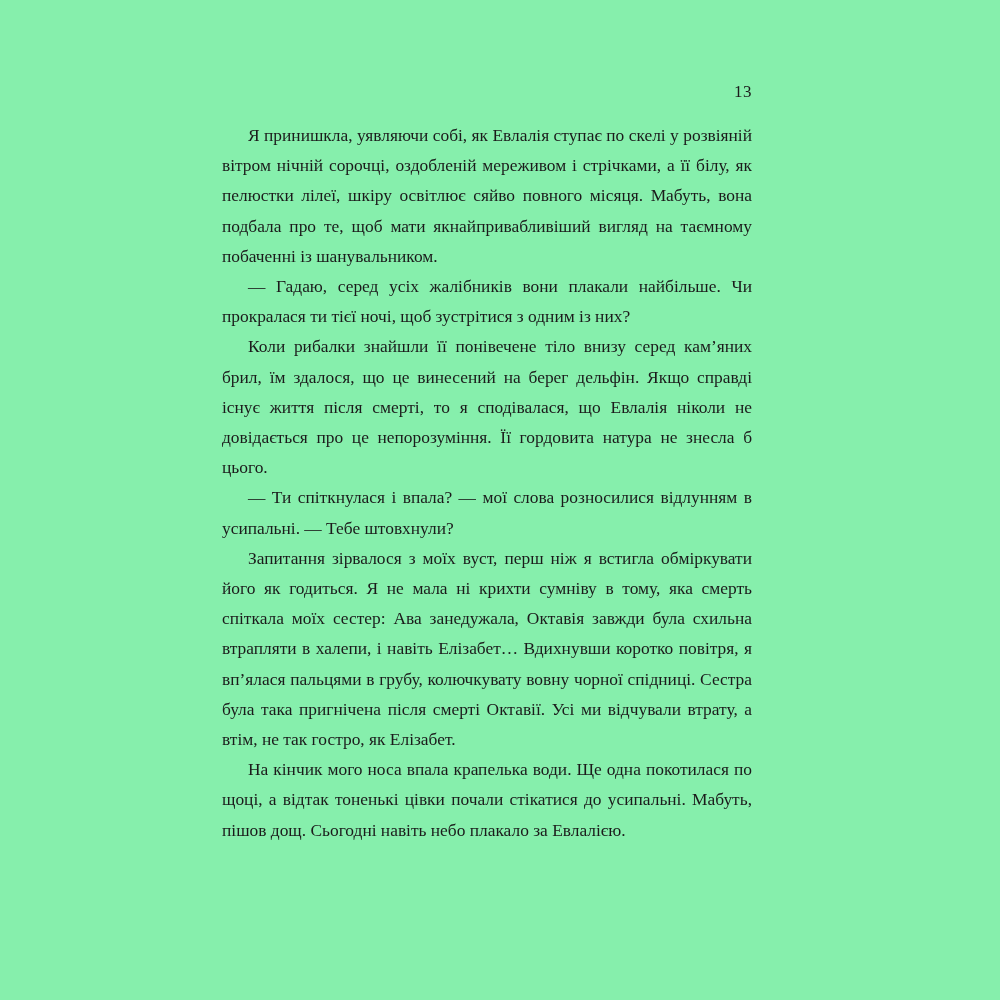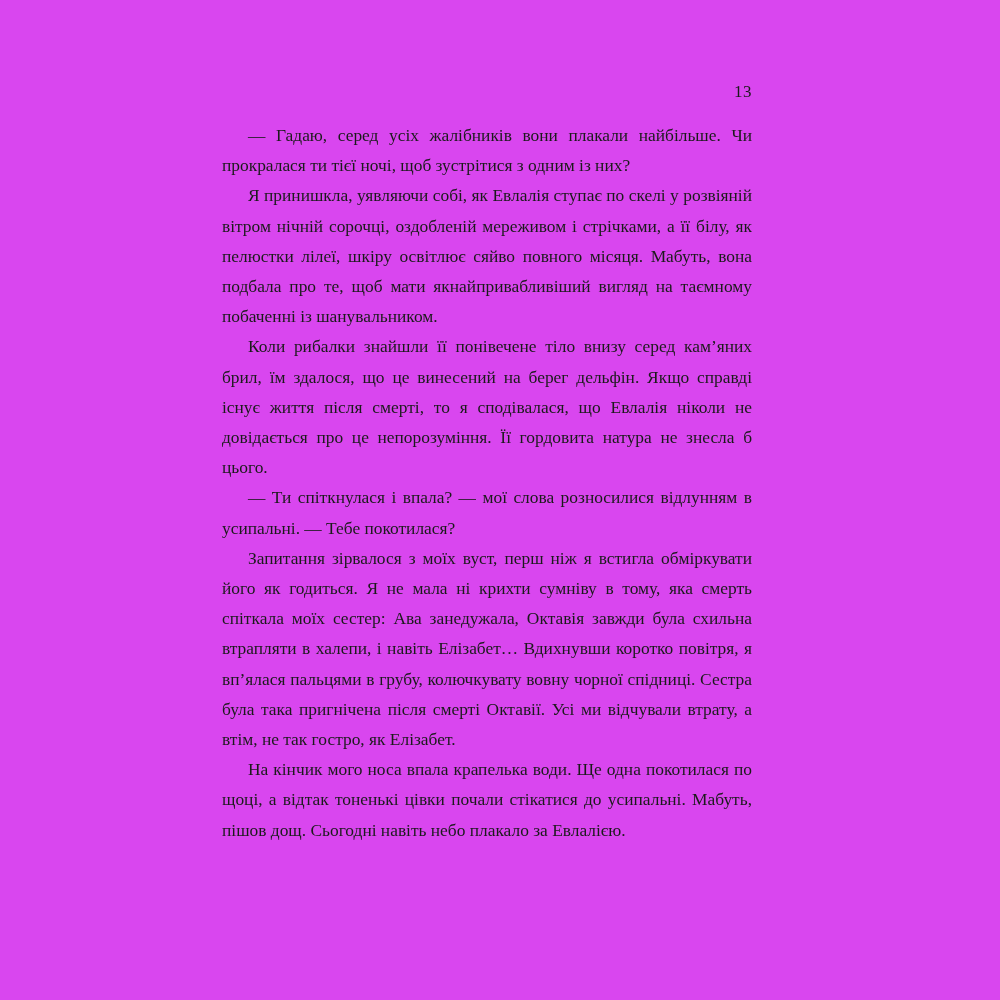--- a/index.html
+++ b/index.html
@@ -11,21 +11,21 @@
     width: 1000px;
     height: 1000px;
     overflow: hidden;
     font-family: "Liberation Serif", "DejaVu Serif", serif;
     color: #1b1b1b;
   }
   .page {
     position: relative;
     width: 1000px;
     height: 1000px;
-    background: #d946ef;
+    background: #86efac;
     box-sizing: border-box;
   }
   .page-number {
     position: absolute;
     top: 82px;
     left: 0;
     width: 752px;
     text-align: right;
     font-size: 17px;
     letter-spacing: 0.5px;
@@ -48,21 +48,21 @@
   }
 </style>
 </head>
 <body>
 
 <div class="page">
 
   <div class="page-number">13</div>
 
   <div class="text-block">
+    <p>Я принишкла, уявляючи собі, як Евлалія ступає по скелі у розвіяній вітром нічній сорочці, оздобленій мереживом і стрічками, а її білу, як пелюстки лілеї, шкіру освітлює сяйво повного місяця. Мабуть, вона подбала про те, щоб мати якнайприваб­ливіший вигляд на таємному побаченні із шанувальником.</p>
     <p>— Гадаю, серед усіх жалібників вони плакали найбільше. Чи прокралася ти тієї ночі, щоб зустрітися з одним із них?</p>
-    <p>Я принишкла, уявляючи собі, як Евлалія ступає по скелі у розвіяній вітром нічній сорочці, оздобленій мереживом і стрічками, а її білу, як пелюстки лілеї, шкіру освітлює сяйво повного місяця. Мабуть, вона подбала про те, щоб мати якнайприваб­ливіший вигляд на таємному побаченні із шанувальником.</p>
     <p>Коли рибалки знайшли її понівечене тіло внизу серед кам’яних брил, їм здалося, що це винесений на берег дельфін. Якщо справді існує життя після смерті, то я сподівалася, що Евлалія ніколи не довідається про це непорозуміння. Її гордовита натура не знесла б цього.</p>
-    <p>— Ти спіткнулася і впала? — мої слова розносилися відлунням в усипальні. — Тебе покотилася?</p>
+    <p>— Ти спіткнулася і впала? — мої слова розносилися відлунням в усипальні. — Тебе штовхнули?</p>
     <p>Запитання зірвалося з моїх вуст, перш ніж я встигла обміркувати його як годиться. Я не мала ні крихти сумніву в тому, яка смерть спіткала моїх сестер: Ава занедужала, Октавія завжди була схильна втрапляти в халепи, і навіть Елізабет… Вдихнувши коротко повітря, я вп’ялася пальцями в грубу, колючкувату вовну чорної спідниці. Сестра була така пригнічена після смерті Октавії. Усі ми відчували втрату, а втім, не так гостро, як Елізабет.</p>
     <p>На кінчик мого носа впала крапелька води. Ще одна покотилася по щоці, а відтак тоненькі цівки почали стікатися до усипальні. Мабуть, пішов дощ. Сьогодні навіть небо плакало за Евлалією.</p>
   </div>
 
 </div>
 
 </body></html>

